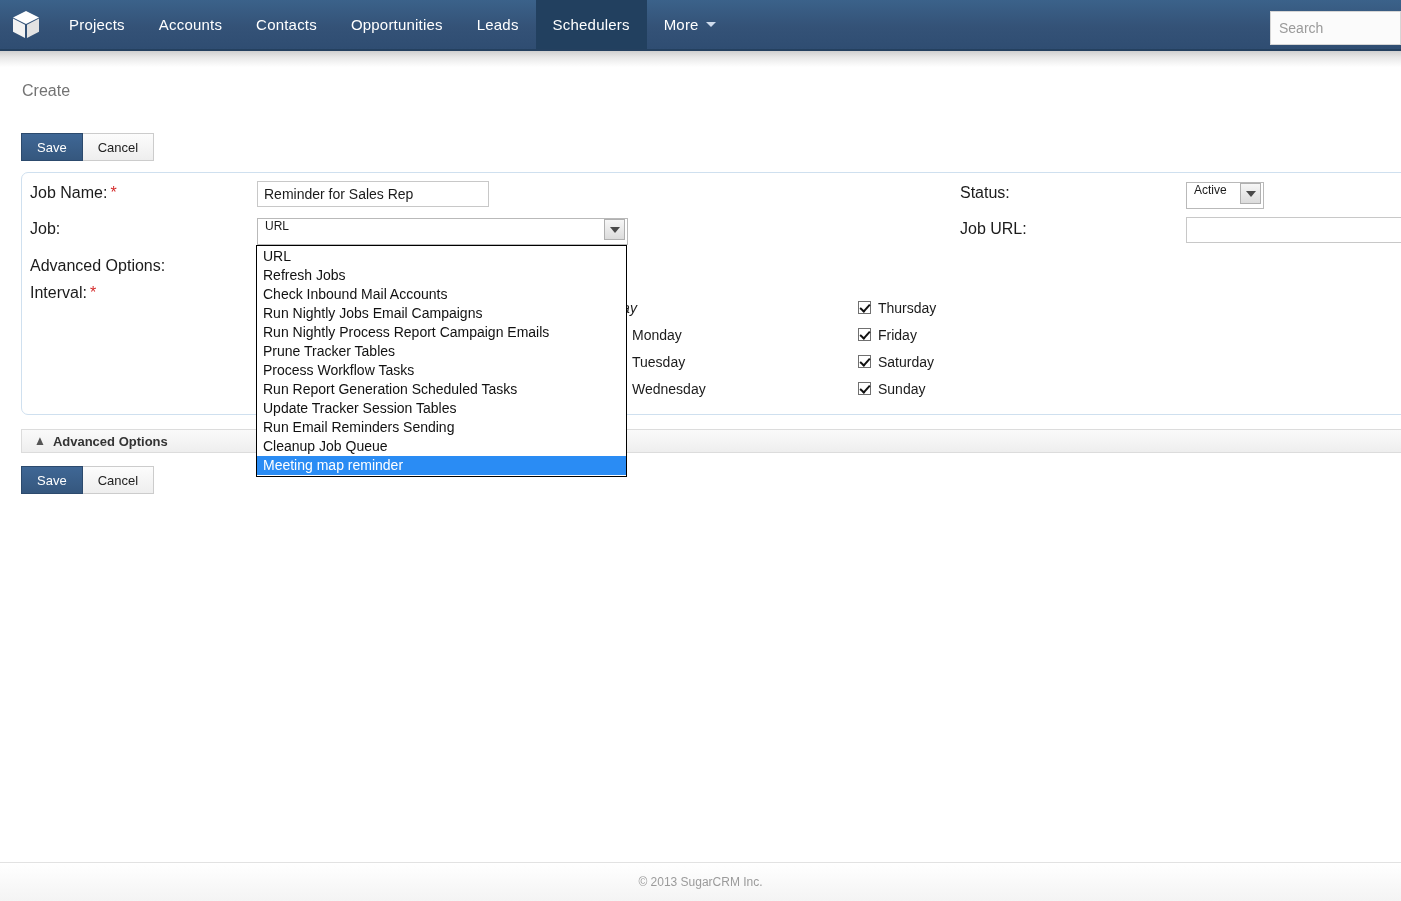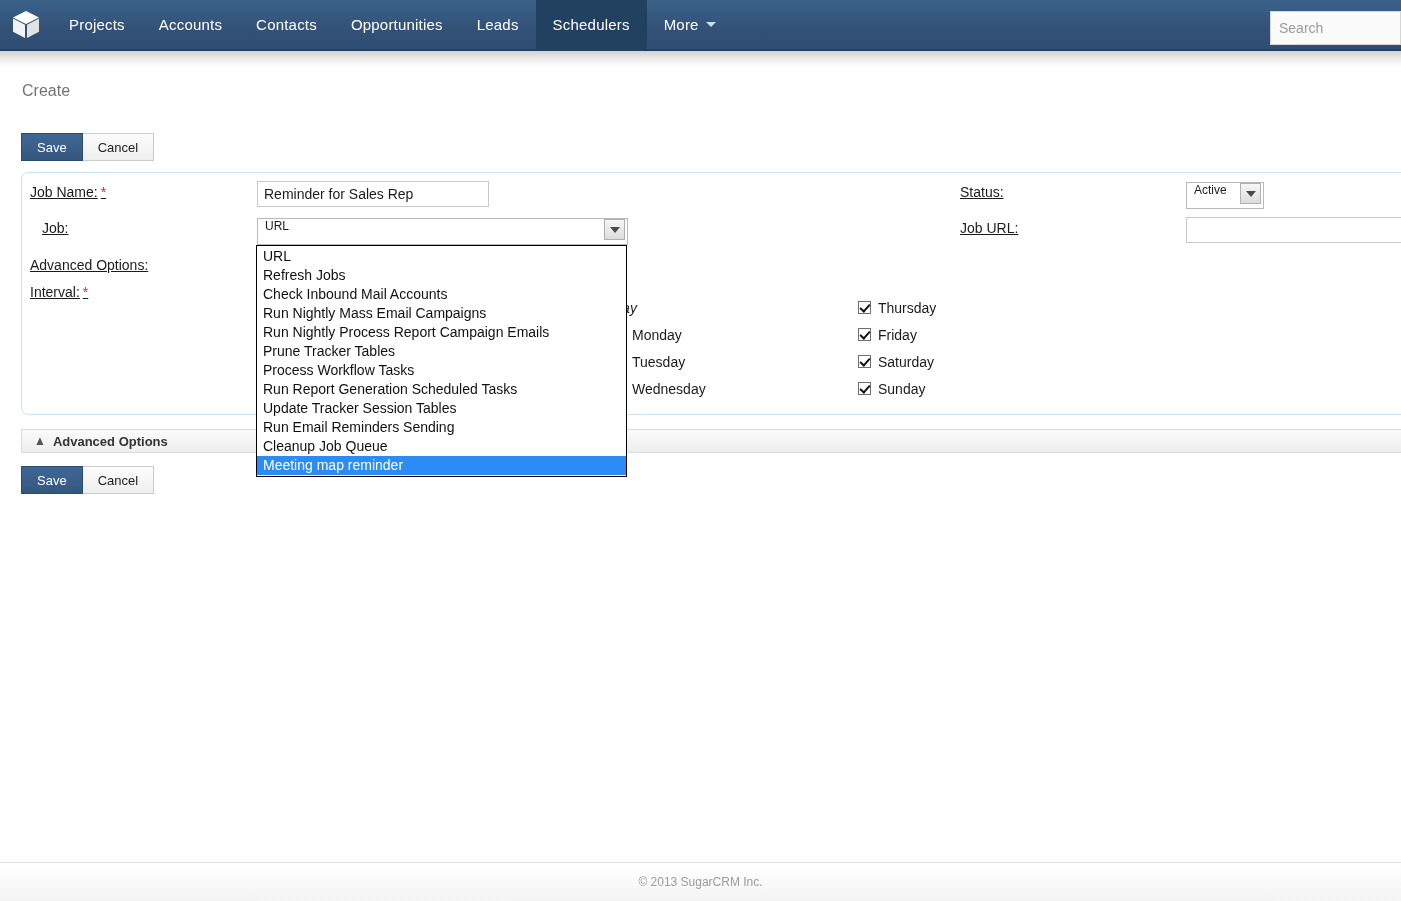--- a/index.html
+++ b/index.html
@@ -89,23 +89,22 @@
   
   .form-panel {
     position: absolute; left: 21px; top: 172px;
     width: 1395px; height: 243px;
     border: 1px solid #cfe0ef;
     border-radius: 7px;
     background: #ffffff;
   }
   .field-label {
     position: absolute;
-    font-size: 14px; color: #1b1b1b;
+    font-size: 16px; color: #1b1b1b;
     white-space: nowrap;
-    text-decoration: underline;
   }
   .req { color: #d42b2b; margin-left: 3px; }
 
   .txt-input {
     position: absolute;
     border: 1px solid #c8c8c8;
     background: #ffffff;
     font-size: 14px; color: #1b1b1b;
     font-family: "Liberation Sans", sans-serif;
     padding: 0 6px;
@@ -257,21 +256,21 @@
 <div class="btn-row-top">
   <div class="btn btn-save">Save</div>
   <div class="btn btn-cancel">Cancel</div>
 </div>
 
 <div class="form-panel">
 
   <div class="field-label" style="left:8px; top:11px;">
     <span>Job Name:</span><span class="req">*</span>
   </div>
-  <div class="field-label" style="left:20px; top:47px;">Job:</div>
+  <div class="field-label" style="left:8px; top:47px;">Job:</div>
   <div class="field-label" style="left:8px; top:84px;">Advanced Options:</div>
   <div class="field-label" style="left:8px; top:111px;">
     <span>Interval:</span><span class="req">*</span>
   </div>
 
   <input class="txt-input" style="left: 235px; top: 8px; width: 232px; height: 26px;" type="text" value="Reminder for Sales Rep">
 
   <div class="select-box" style="left:235px; top:45px; width:371px; height:27px;">
     <span>URL</span>
     <span class="select-arrow">
@@ -323,21 +322,21 @@
       <span class="cb checked"></span>
       <span>Sunday</span>
     </div>
   </div>
 </div>
 
 <div class="dropdown">
   <div class="dd-item">URL</div>
   <div class="dd-item">Refresh Jobs</div>
   <div class="dd-item">Check Inbound Mail Accounts</div>
-  <div class="dd-item">Run Nightly Mass Email Campaigns</div>
+  <div class="dd-item">Run Nightly Jobs Email Campaigns</div>
   <div class="dd-item">Run Nightly Process Report Campaign Emails</div>
   <div class="dd-item">Prune Tracker Tables</div>
   <div class="dd-item">Process Workflow Tasks</div>
   <div class="dd-item">Run Report Generation Scheduled Tasks</div>
   <div class="dd-item">Update Tracker Session Tables</div>
   <div class="dd-item">Run Email Reminders Sending</div>
   <div class="dd-item">Cleanup Job Queue</div>
   <div class="dd-item selected">Meeting map reminder</div>
 </div>
 

